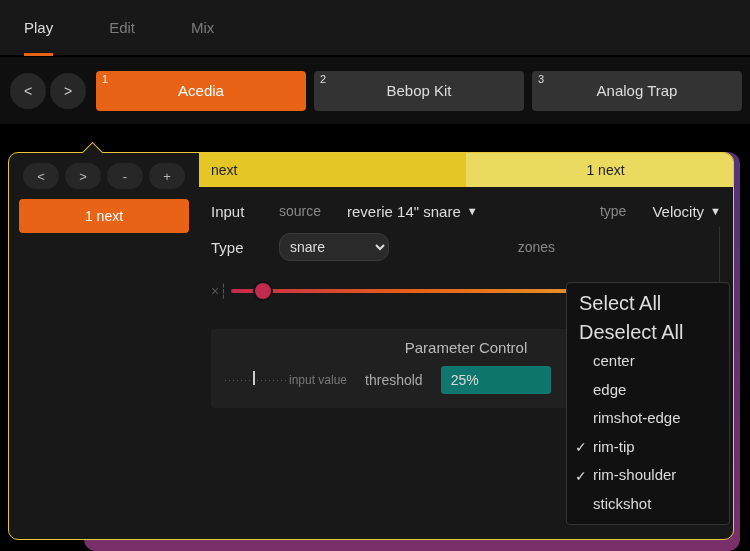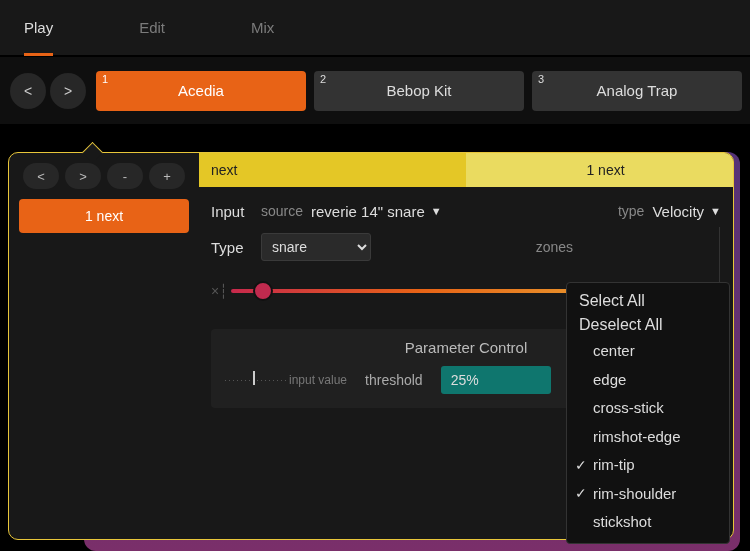--- a/index.html
+++ b/index.html
@@ -1,19 +1,19 @@
 <!DOCTYPE html>
 <html><head>
 <meta charset="utf-8">
 <style>
 * { box-sizing: border-box; margin: 0; padding: 0; font-family: -apple-system, BlinkMacSystemFont, "Segoe UI", Arial, sans-serif; }
 html, body { width: 750px; height: 551px; overflow: hidden; }
 body { background: #000; color: #ccc; position: relative; }
 
-.topbar { height: 56px; display: flex; align-items: center; padding-left: 24px; gap: 86px; border-bottom: 1px solid #000; background: #181818; }
+.topbar { height: 56px; display: flex; align-items: center; padding-left: 24px; gap: 56px; border-bottom: 1px solid #000; background: #181818; }
 .topbar .tab { color: #7b7b7b; font-size: 15px; line-height: 56px; height: 56px; cursor: pointer; }
 .topbar .tab.active { color: #ddd; border-bottom: 3px solid #e86316; }
 
 .presetbar { height: 68px; display: flex; align-items: center; padding: 0 10px; gap: 10px; background: #0f0f0f; border-top: 1px solid #000; }
 .nav-arrows { display: flex; gap: 4px; align-items: center; }
 .round-btn { width: 36px; height: 36px; border-radius: 50%; background: #272727; color: #ccc; display: flex; align-items: center; justify-content: center; font-size: 14px; cursor: pointer; border: none; }
 .preset-box { flex: 0 0 auto; width: 210px; height: 40px; border-radius: 4px; background: #333; position: relative; display: flex; align-items: center; justify-content: center; color: #ddd; font-size: 15px; cursor: pointer; }
 .preset-box.active { background: #e86316; color: #fff; }
 .preset-box .num { position: absolute; left: 6px; top: 2px; font-size: 11px; color: #ddd; }
 .preset-box.active .num { color: #fff; }
@@ -29,26 +29,26 @@
 .pill-btn { width: 36px; height: 26px; border-radius: 13px; background: #272727; color: #bbb; border: none; display: flex; align-items: center; justify-content: center; font-size: 13px; cursor: pointer; }
 .layer-btn { height: 34px; border-radius: 4px; background: #e86316; color: #fff; display: flex; align-items: center; justify-content: center; font-size: 14px; cursor: pointer; border: none; width: 100%; }
 
 .panel-right { flex: 1; display: flex; flex-direction: column; }
 .tab-strip { height: 34px; background: #e8d24a; display: flex; align-items: center; border-top-right-radius: 9px; overflow: hidden; }
 .tab-strip .rt { flex: 1; display: flex; align-items: center; padding-left: 12px; color: #222; font-size: 14px; height: 100%; }
 .tab-strip .rt.primary { background: #e4c726; }
 .tab-strip .rt.secondary { background: #eadb60; justify-content: center; }
 
 .content { padding: 6px 12px 12px 12px; color: #bbb; font-size: 14px; position: relative; }
-.row { display: flex; align-items: center; height: 36px; gap: 8px; }
+.row { display: flex; align-items: center; height: 36px; gap: 26px; }
 .lbl { color: #ddd; font-size: 15px; width: 42px; }
 .sublbl { color: #888; font-size: 14px; }
 .src-val { color: #ddd; font-size: 15px; display: flex; align-items: center; gap: 6px; cursor: pointer; }
 .chev { font-size: 11px; color: #ddd; }
-.type-sel { background: #2a2a2a; color: #ddd; border: 1px solid #3a3a3a; padding: 4px 6px; border-radius: 3px; font-size: 14px; width: 110px; }
+.type-sel { background: #2a2a2a; color: #ddd; border: 1px solid #3a3a3a; padding: 4px 6px; border-radius: 11px; font-size: 14px; width: 110px; }
 .zones-lbl { color: #888; }
 
 .range-row { position: relative; height: 40px; margin-top: 6px; }
 .range-track { position: absolute; left: 20px; right: 20px; top: 18px; height: 4px; border-radius: 2px; background: linear-gradient(90deg, #c7294c 0%, #e86316 40%, #e8b33a 100%); }
 .range-thumb { position: absolute; left: 42px; top: 10px; width: 20px; height: 20px; border-radius: 50%; background: #c02a4e; border: 2px solid #111; cursor: pointer; }
 .range-mark { position: absolute; left: 0; top: 12px; color: #555; font-size: 14px; }
 
 .param-box { margin-top: 18px; background: #202020; border-radius: 4px; padding: 10px 14px 14px 14px; }
 .param-title { color: #bbb; font-size: 15px; margin-bottom: 10px; text-align: center; }
 .param-inner { display: flex; align-items: center; gap: 18px; }
@@ -56,22 +56,22 @@
 .tick { width: 64px; height: 18px; position: relative; }
 .tick::before { content: ""; position: absolute; left: 0; right: 0; top: 9px; height: 1px; background: repeating-linear-gradient(90deg, #555 0, #555 1px, transparent 1px, transparent 4px); }
 .tick .ptr { position: absolute; left: 28px; top: 0; width: 2px; height: 14px; background: #ccc; }
 .thresh-lbl { color: #aaa; font-size: 14px; }
 .thresh-field { background: #0f766e; color: #ddd; padding: 6px 10px; border: none; border-radius: 3px; font-size: 14px; width: 110px; }
 
 .right-sep { position: absolute; top: 40px; bottom: 20px; left: 520px; width: 1px; background: #333; }
 
 
 .dropdown { position: absolute; right: 20px; top: 282px; width: 164px; background: #111; border: 1px solid #333; border-radius: 4px; z-index: 50; padding: 6px 0; }
-.dropdown .hd { color: #ddd; font-size: 16px; padding: 3px 12px; cursor: pointer; }
-.dropdown .item { display: flex; align-items: center; gap: 6px; color: #ddd; font-size: 15px; padding: 3px 10px 3px 26px; cursor: pointer; position: relative; line-height: 1.5; }
+.dropdown .hd { color: #ddd; font-size: 20px; padding: 3px 12px; cursor: pointer; }
+.dropdown .item { display: flex; align-items: flex-end; gap: 6px; color: #ddd; font-size: 15px; padding: 3px 10px 3px 26px; cursor: pointer; position: relative; line-height: 1.5; }
 .dropdown .item .chk { position: absolute; left: 8px; font-size: 14px; }
 </style>
 </head>
 <body>
 
 <div class="topbar">
   <div class="tab active">Play</div>
   <div class="tab">Edit</div>
   <div class="tab">Mix</div>
 </div>
@@ -172,23 +172,20 @@
   <div class="hd">Select All</div>
   <div class="hd">Deselect All</div>
   <div id="zones-items">
       <div class="item">
         <span>center</span>
       </div>
       <div class="item">
         <span>edge</span>
       </div>
       <div class="item">
-        <span>cross-stick</span>
-      </div>
-      <div class="item">
         <span>rimshot-edge</span>
       </div>
       <div class="item">
         <span class="chk">✓</span>
         <span>rim-tip</span>
       </div>
       <div class="item">
         <span class="chk">✓</span>
         <span>rim-shoulder</span>
       </div>

